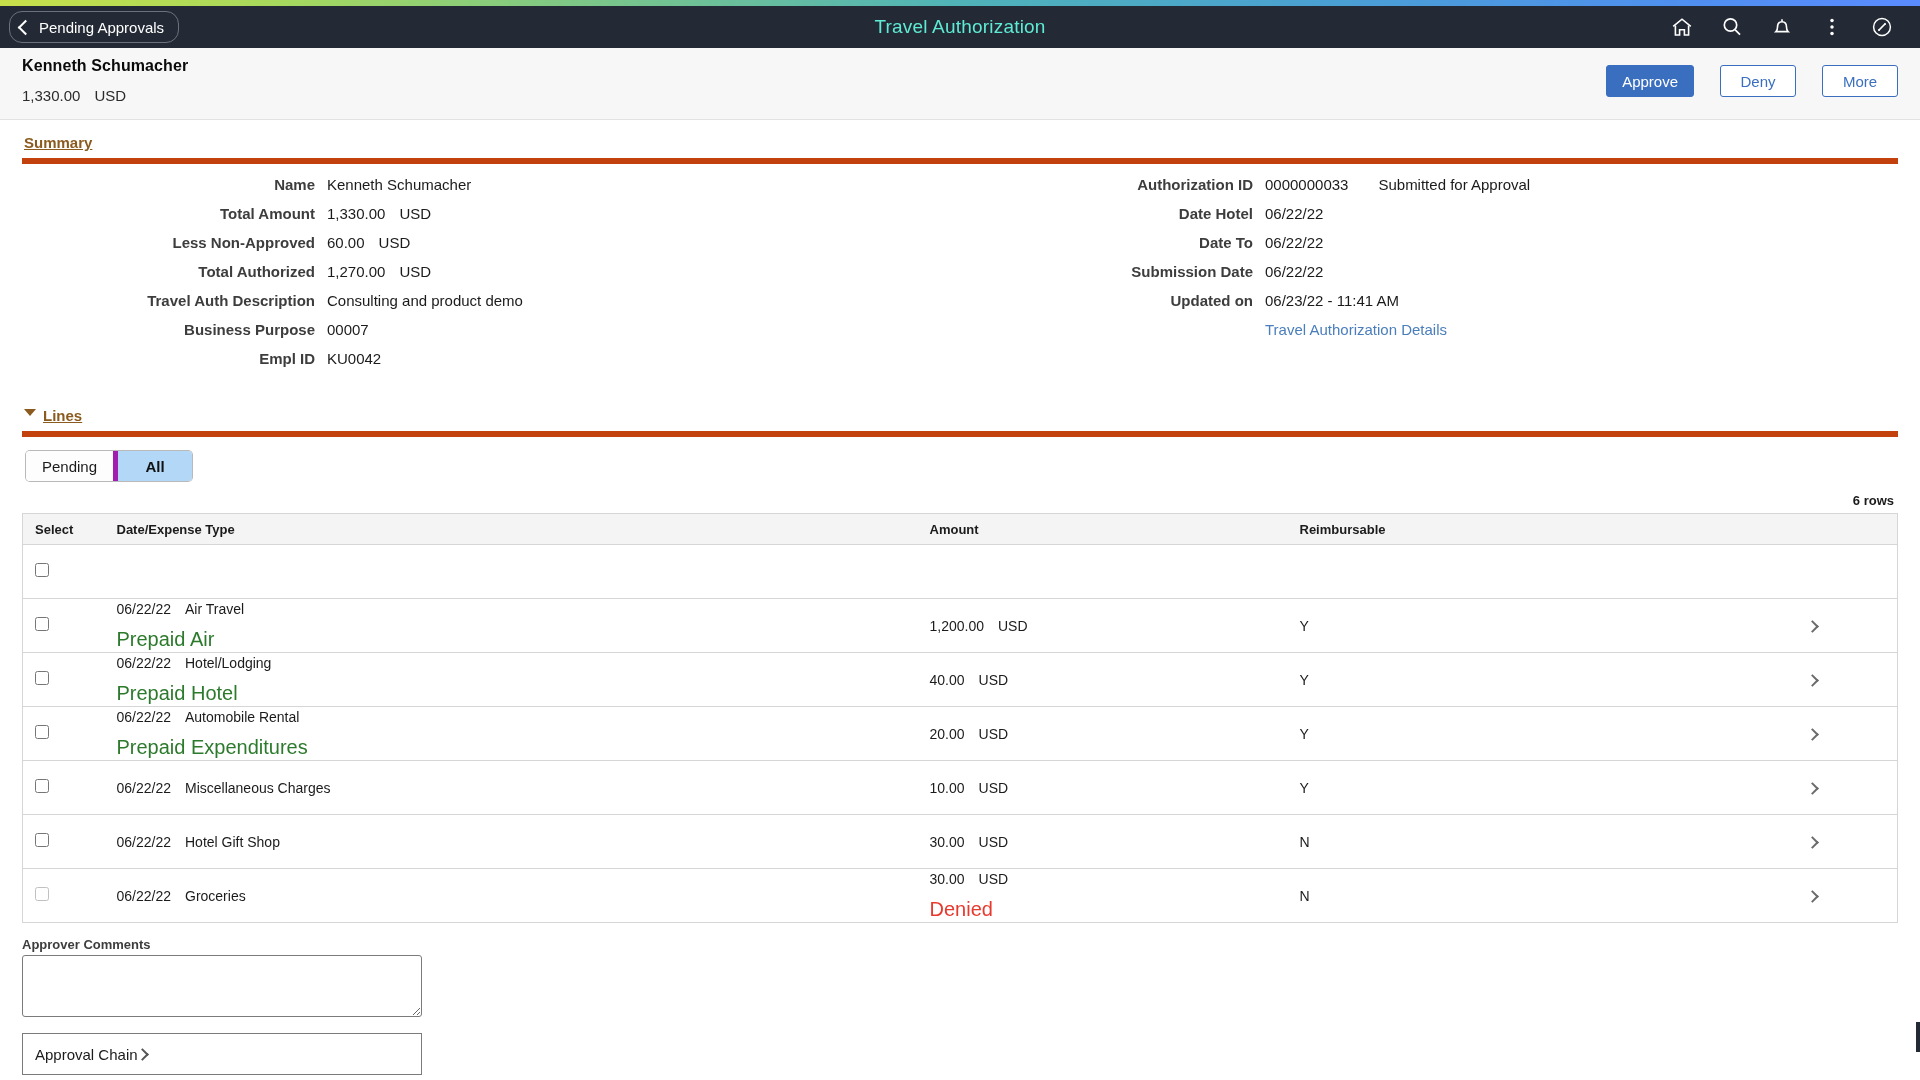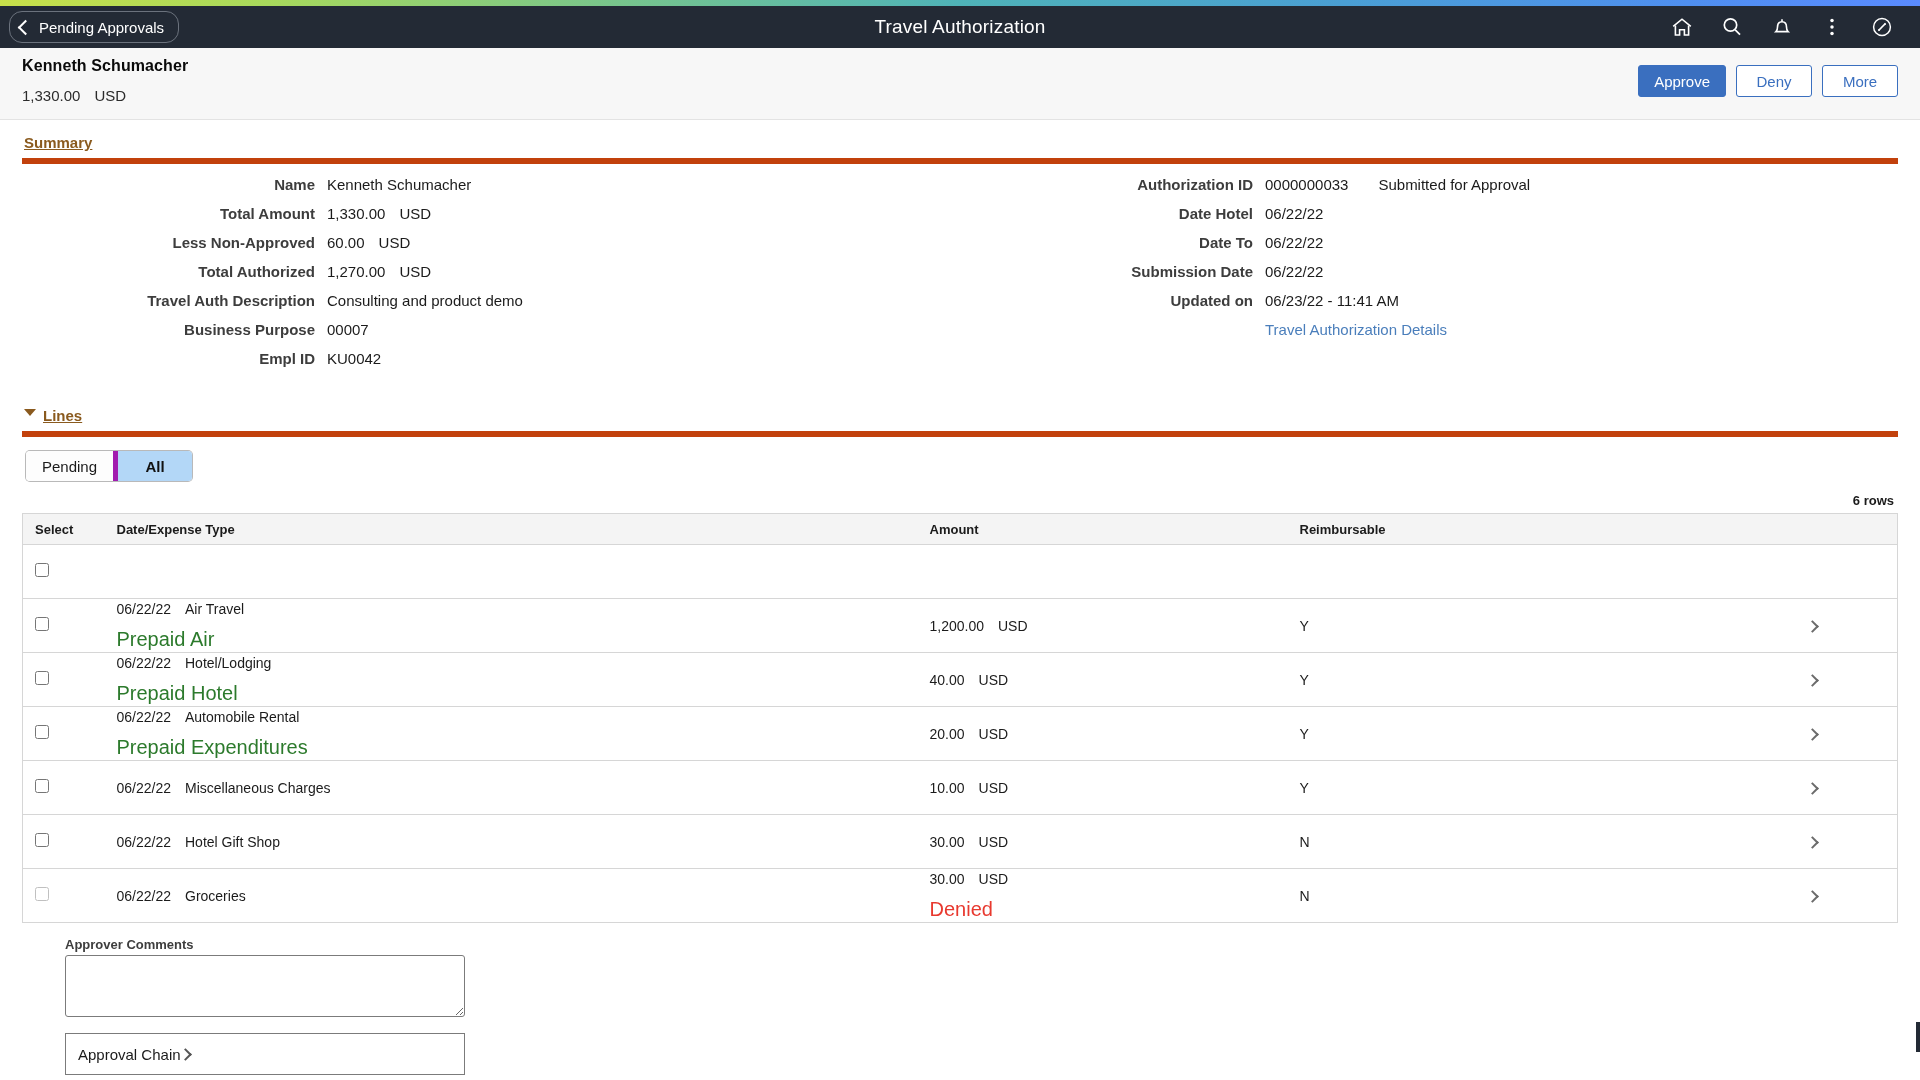--- a/index.html
+++ b/index.html
@@ -30,21 +30,21 @@
     border: 1px solid #6b727d; border-radius: 13px;
     background: transparent; color: #ffffff;
     font-size: 15px; cursor: pointer; white-space: nowrap;
   }
   .back-chevron { display:block; width: 11px; height: 11px;
     border-left: 2.4px solid #fff; border-bottom: 2.4px solid #fff;
     transform: rotate(45deg); margin-top: 0px; }
   .app-title {
     position: absolute; left: 0; right: 0;
     text-align: center;
-    color: #ffffff; font-size: 19px; letter-spacing: .2px;
+    color: #5eead4; font-size: 19px; letter-spacing: .2px;
     pointer-events: none;
   }
   .header-icons {
     margin-left: auto; display: flex; align-items: center;
     gap: 26px; padding-right: 26px;
   }
   .hicon { width: 24px; height: 24px; display:block; cursor:pointer; }
   .hicon svg { display:block; }
 
   
@@ -53,21 +53,21 @@
     height: 72px; width: 100%;
     background: #f7f7f7;
     border-bottom: 1px solid #e3e3e3;
     padding: 9px 0 0 22px;
   }
   .emp-name { font-size: 16px; font-weight: bold; color: #0b0b0b; letter-spacing: .1px; }
   .emp-amount { margin-top: 12px; font-size: 15px; color: #2b2b2b; }
   .emp-amount .cur { margin-left: 14px; }
   .action-btns {
     position: absolute; right: 22px; top: 17px;
-    display: flex; gap: 10px;
+    display: flex; gap: 26px;
   }
   .btn {
     height: 32px; min-width: 76px; padding: 0 15px;
     border-radius: 3px; font-size: 15px; cursor: pointer;
     background: #ffffff; border: 1px solid #3a6fbf; color: #3a6fbf;
   }
   .btn.primary { background: #3a6fbf; border-color: #3a6fbf; color: #ffffff; }
 
   
   .content { padding: 0 22px; }
@@ -151,21 +151,21 @@
     border-top: 2px solid #6b6b6b; border-right: 2px solid #6b6b6b;
     transform: rotate(45deg); cursor: pointer; margin-left: 30px;
   }
   input[type=checkbox] {
     width: 14px; height: 14px; cursor: pointer;
     accent-color: #3a6fbf;
   }
   input[type=checkbox].dim { opacity: .45; }
 
   
-  .footer { padding-top: 14px; margin-left: 43px; }
+  .footer { padding-top: 14px; }
   .field-label { font-size: 13px; font-weight: bold; color: #3d3d3d; margin-bottom: 3px; }
   textarea.comments {
     width: 400px; height: 62px;
     border: 1px solid #7b7b7b; border-radius: 3px;
     font-family: "Liberation Sans", sans-serif; font-size: 14px;
     padding: 5px 7px; resize: both; outline: none;
   }
   .approval-chain {
     margin-top: 12px; width: 400px; height: 42px;
     border: 1px solid #7b7b7b; background: #fff;

